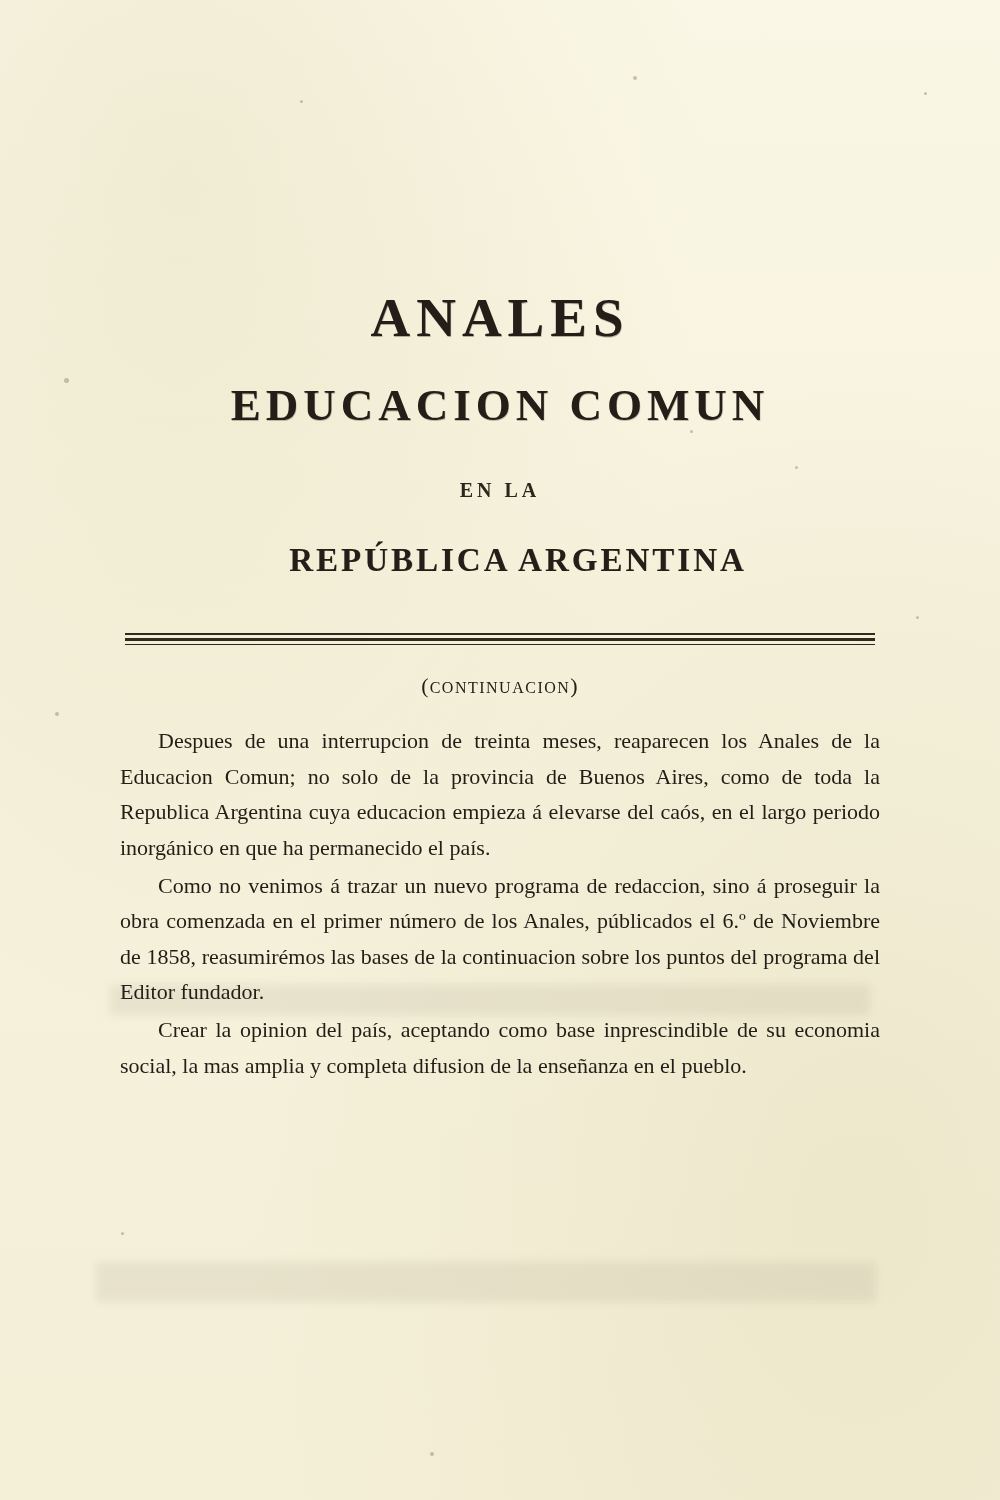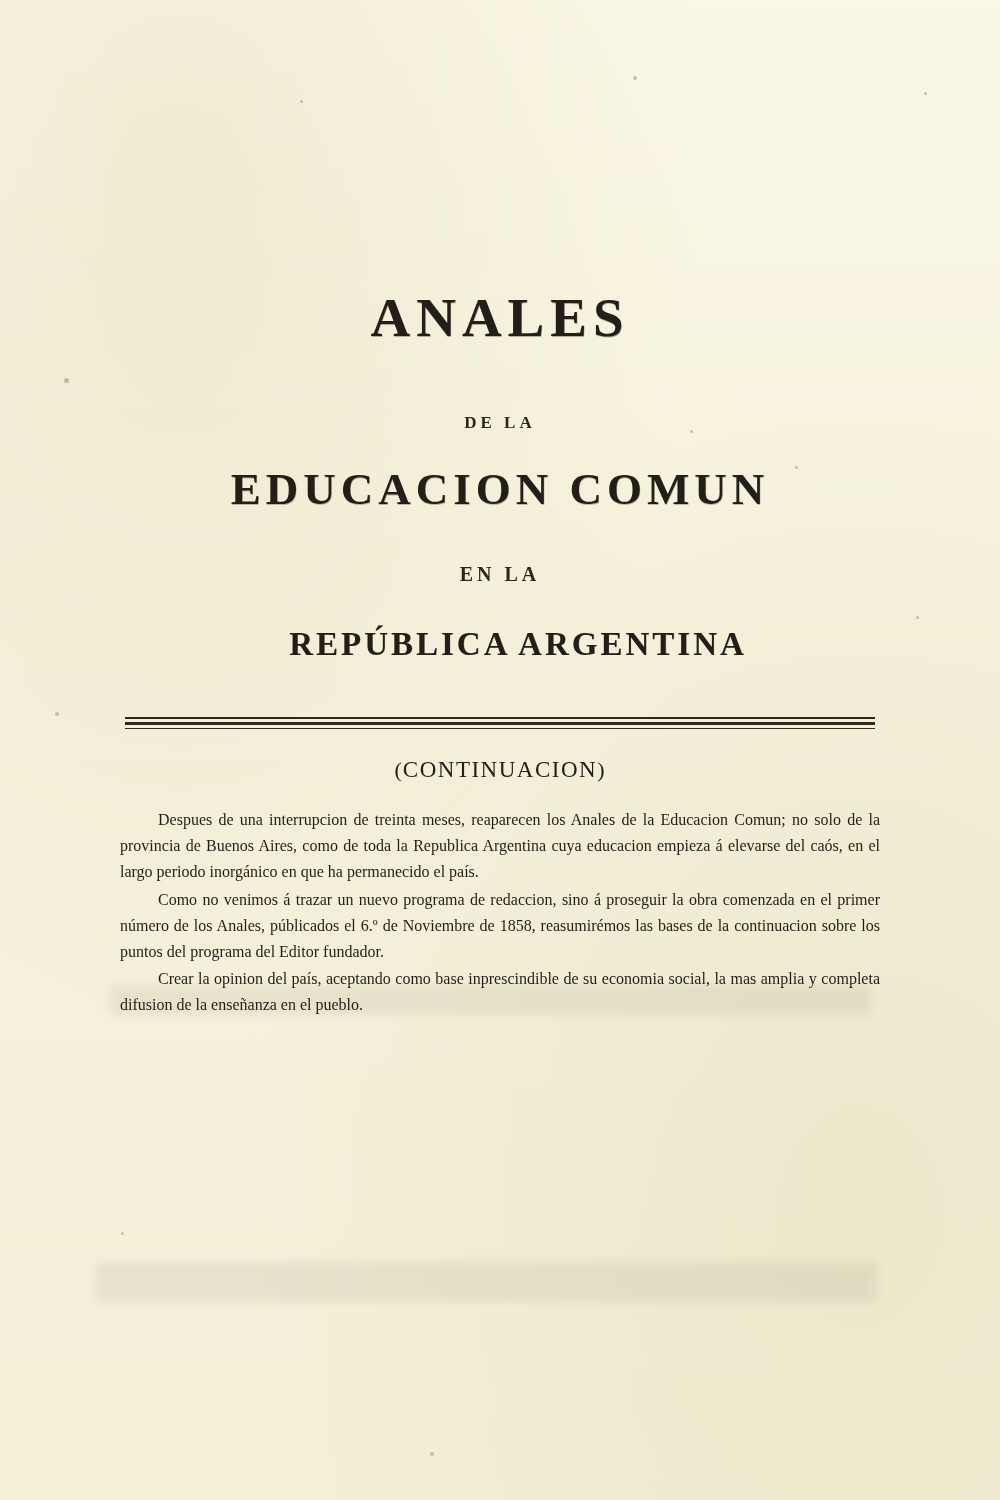--- a/index.html
+++ b/index.html
@@ -97,27 +97,27 @@
     color: #23201a;
   }
   .continuacion {
     text-align: center;
     font-size: 22px;
     letter-spacing: 1px;
     margin-top: 28px;
     color: #23201a;
   }
   .continuacion .smallcaps {
-    font-size: 23px;
+    font-size: 16px;
     letter-spacing: 1.5px;
   }
   .body-text {
     width: 760px;
     margin: 24px auto 0 auto;
-    font-size: 16px;
+    font-size: 22px;
     line-height: 1.62;
     text-align: justify;
     color: #221e17;
   }
   .body-text p {
     margin: 0;
     text-indent: 38px;
   }
   .body-text p + p {
     margin-top: 2px;
@@ -144,21 +144,20 @@
   <div class="speck" style="left:430px;top:1452px;width:4px;height:4px;"></div>
   <div class="speck" style="left:121px;top:1232px;width:3px;height:3px;"></div>
   <div class="speck" style="left:690px;top:430px;width:3px;height:3px;"></div>
   <div class="smudge" style="left:96px;top:1262px;width:780px;height:40px;"></div>
   <div class="smudge" style="left:110px;top:985px;width:760px;height:30px;"></div>
 
   <div class="content">
 
     <div class="title-block">
       <h1 class="main-title">ANALES</h1>
-      <div class="sub-small">DE LA</div>
       <div class="title-2">EDUCACION COMUN</div>
       <div class="sub-small-2">EN LA</div>
       <div class="title-3">REPÚBLICA ARGENTINA</div>
     </div>
 
     <div class="rules-wrap">
       <div class="rule-double"></div>
       <div class="rule-double"></div>
     </div>
 

